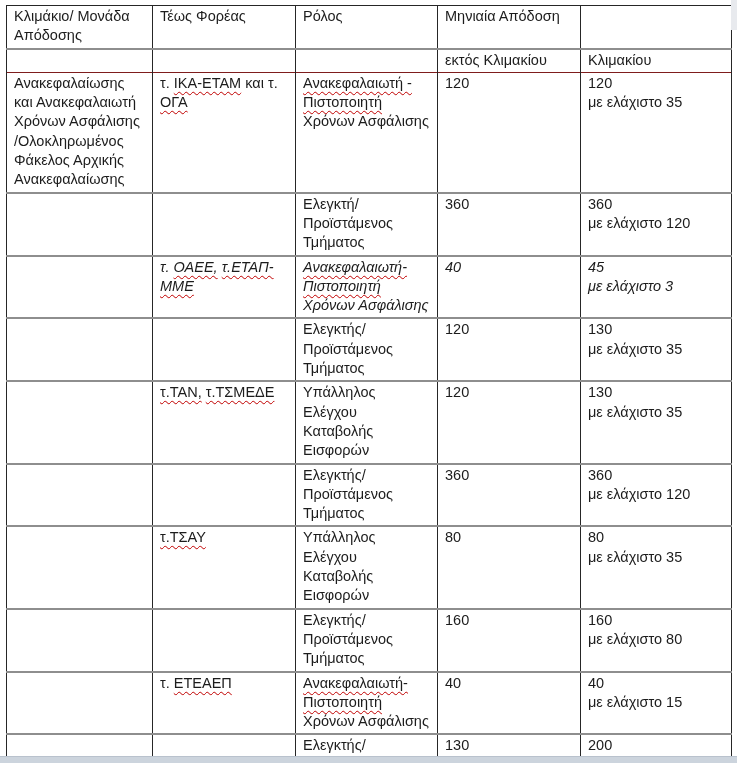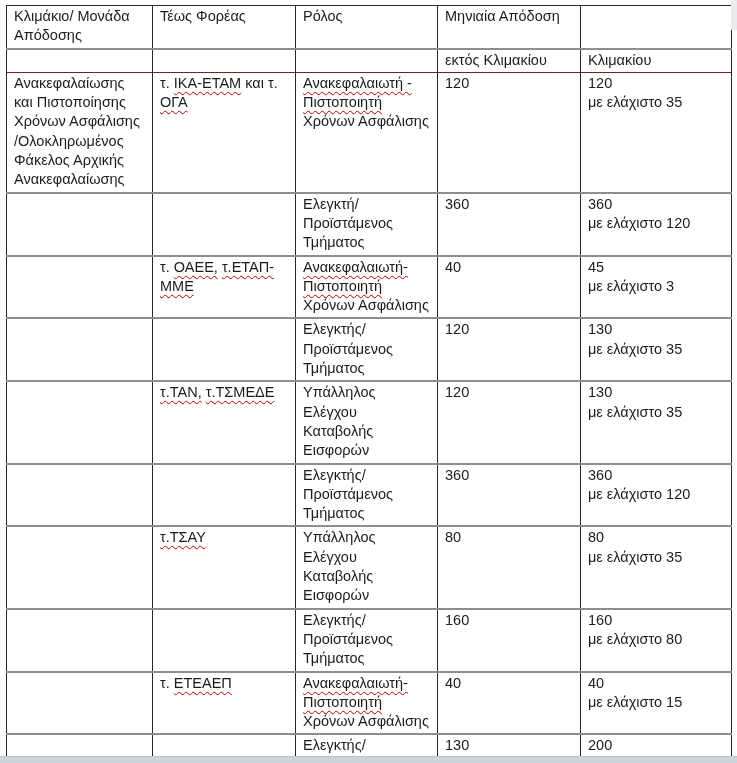--- a/index.html
+++ b/index.html
@@ -28,21 +28,21 @@
     overflow:hidden;
   }
   table.doc-table tr{border-bottom:2px solid #8e8e8e;}
   table.doc-table tr:nth-child(2){border-bottom:1px solid #7f1d1d;}
   table.doc-table tr:last-child{border-bottom:1px solid #262626;}
   
   tr:nth-child(1){height:38px;}
   tr:nth-child(2){height:21px;}
   tr:nth-child(3){height:114px;border-radius:31px;}
   tr:nth-child(4){height:58px;}
-  tr:nth-child(5){height:60px;}
+  tr:nth-child(5){height:60px;font-style:italic;}
   tr:nth-child(6){height:59px;}
   tr:nth-child(7){height:72px;}
   tr:nth-child(8){height:61px;}
   tr:nth-child(9){height:69px;}
   tr:nth-child(10){height:62px;}
   tr:nth-child(11){height:60px;border-radius:18px;}
   tr:nth-child(12){height:56px;}
   .ln{white-space:nowrap;}
   .sq{
     text-decoration-line:underline;
@@ -98,21 +98,21 @@
           <td>
             <div class="ln"><span>εκτός Κλιμακίου</span></div>
           </td>
           <td>
             <div class="ln"><span>Κλιμακίου</span></div>
           </td>
         </tr>
         <tr>
           <td>
             <div class="ln"><span>Ανακεφαλαίωσης</span></div>
-            <div class="ln"><span>και Πιστοποίησης</span></div>
+            <div class="ln"><span>και Ανακεφαλαιωτή</span></div>
             <div class="ln"><span>Χρόνων Ασφάλισης</span></div>
             <div class="ln"><span>/Ολοκληρωμένος</span></div>
             <div class="ln"><span>Φάκελος Αρχικής</span></div>
             <div class="ln"><span>Ανακεφαλαίωσης</span></div>
           </td>
           <td>
             <div class="ln"><span>τ. </span><span class="sq">ΙΚΑ-ΕΤΑΜ</span><span> και τ.</span></div>
             <div class="ln"><span class="sq">ΟΓΑ</span></div>
           </td>
           <td>

